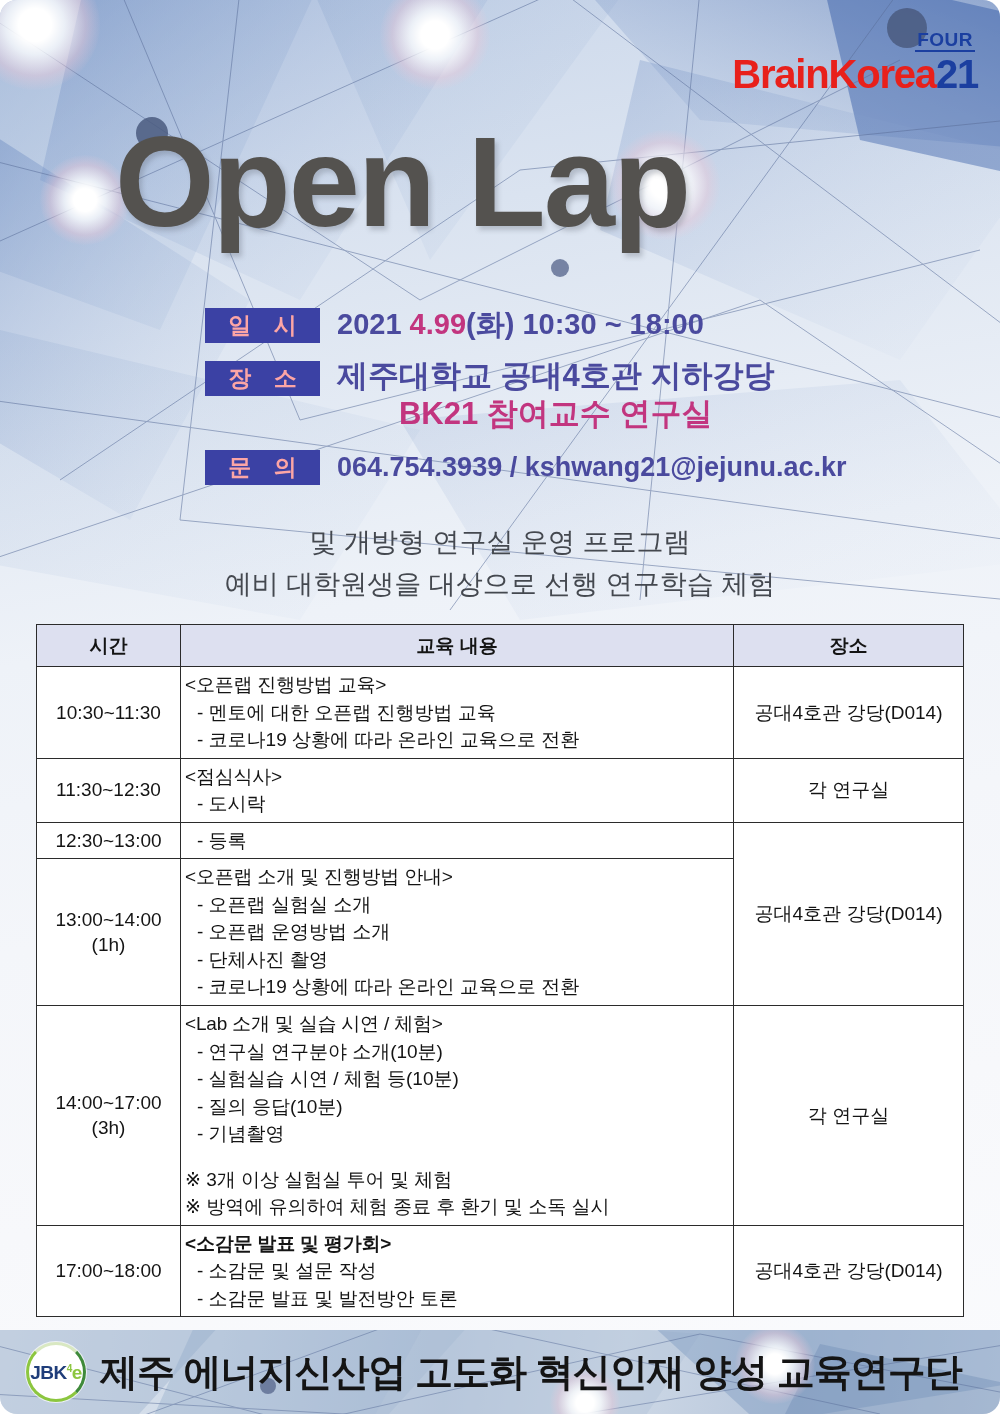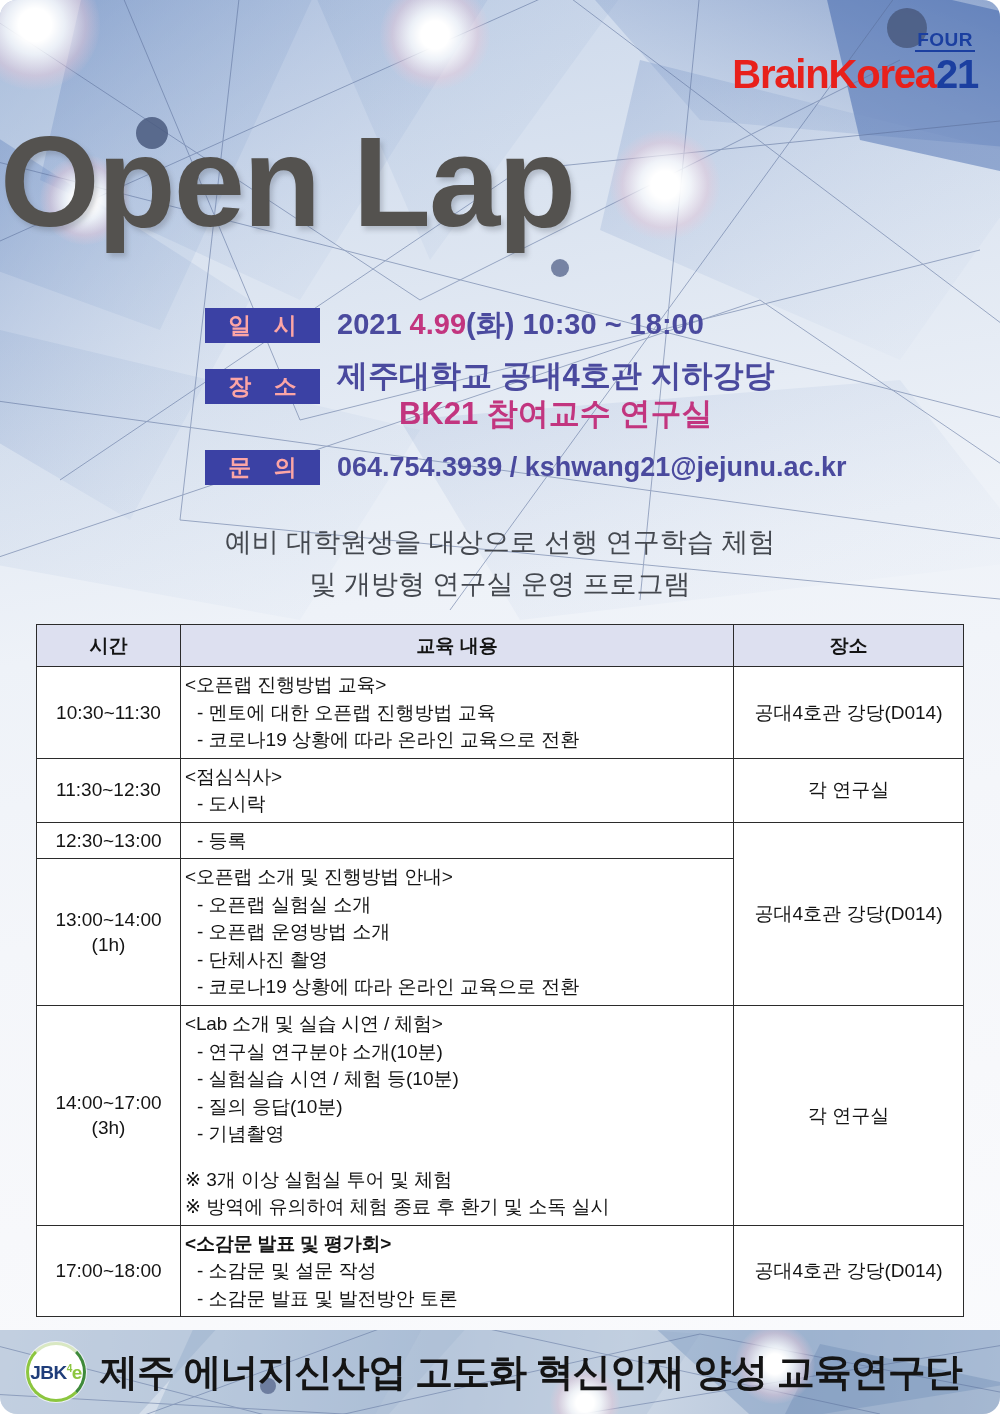--- a/index.html
+++ b/index.html
@@ -64,20 +64,21 @@
     white-space: nowrap;
   }
   .bk-brain { color: #e8201b; }
   .bk-21 { color: #1b3fa0; }
 
   
   .title {
     position: absolute;
     top: 118px;
     left: 0; width: 804px;
+    text-align: center;
     font-size: 128px;
     font-weight: bold;
     color: #54524f;
     letter-spacing: -2px;
     text-shadow: 3px 4px 5px rgba(90,95,110,.30);
     line-height: 1;
   }
 
   
   .info {
@@ -107,21 +108,21 @@
     padding-left: 17px;
     font-size: 29px;
     font-weight: bold;
     color: #4a4a9e;
     line-height: 1.17;
     white-space: nowrap;
   }
   .info-value .hl { color: #c2357f; }
   .row-date { margin-bottom: 14px; }
   .row-place { margin-bottom: 16px; }
-  .row-place .info-label { margin-top: 12px; }
+  .row-place .info-label { margin-top: 4px; }
   .row-place .info-value { font-size: 31px; line-height: 1.24; text-align: center; }
   .place-line2 { color: #c2357f; }
   .row-contact .info-value { font-size: 27px; padding-top: 2px; }
 
   .subtitle {
     position: absolute;
     top: 522px;
     left: 0; width: 1000px;
     text-align: center;
     font-size: 27px;
@@ -296,22 +297,22 @@
       </div>
     </div>
 
     <div class="info-row row-contact">
       <div class="info-label">문 의</div>
       <div class="info-value">064.754.3939 / kshwang21@jejunu.ac.kr</div>
     </div>
   </div>
 
   <div class="subtitle">
+    <div>및 개방형 연구실 운영 프로그램</div>
     <div>예비 대학원생을 대상으로 선행 연구학습 체험</div>
-    <div>및 개방형 연구실 운영 프로그램</div>
   </div>
 
   <table class="schedule">
     <colgroup>
       <col class="col-time">
         <col>
         <col class="col-place">
     </colgroup>
     <thead>
       <tr>

